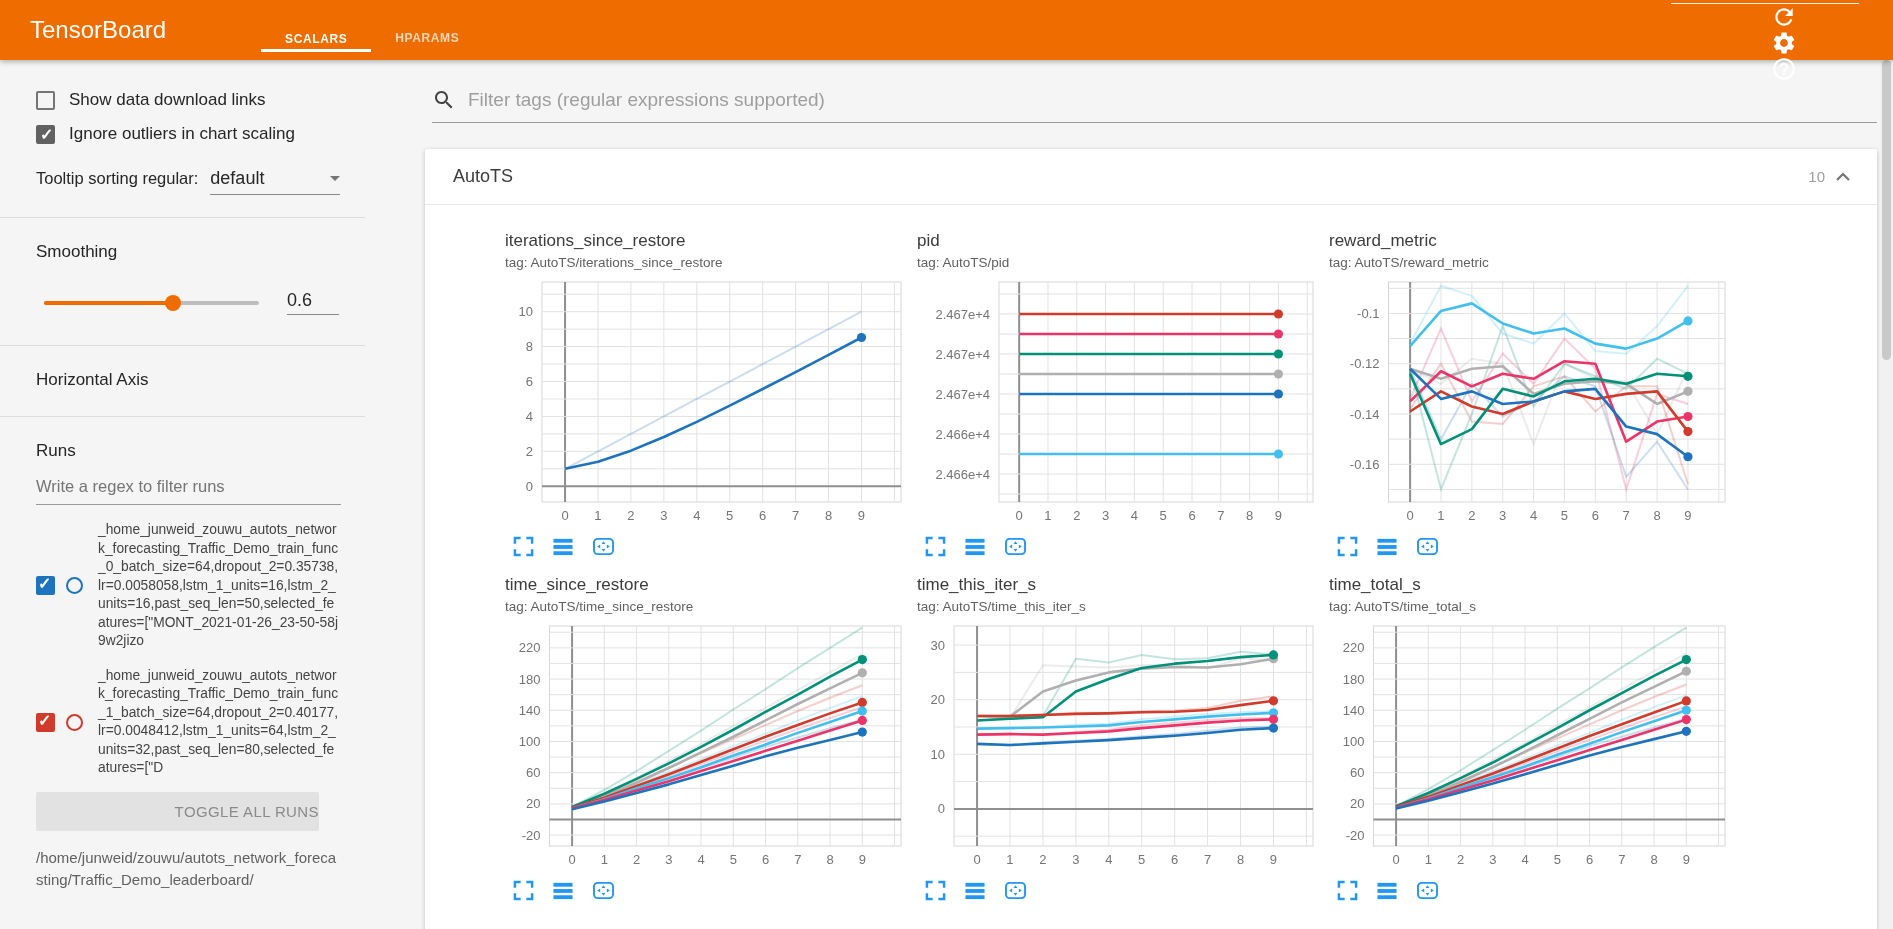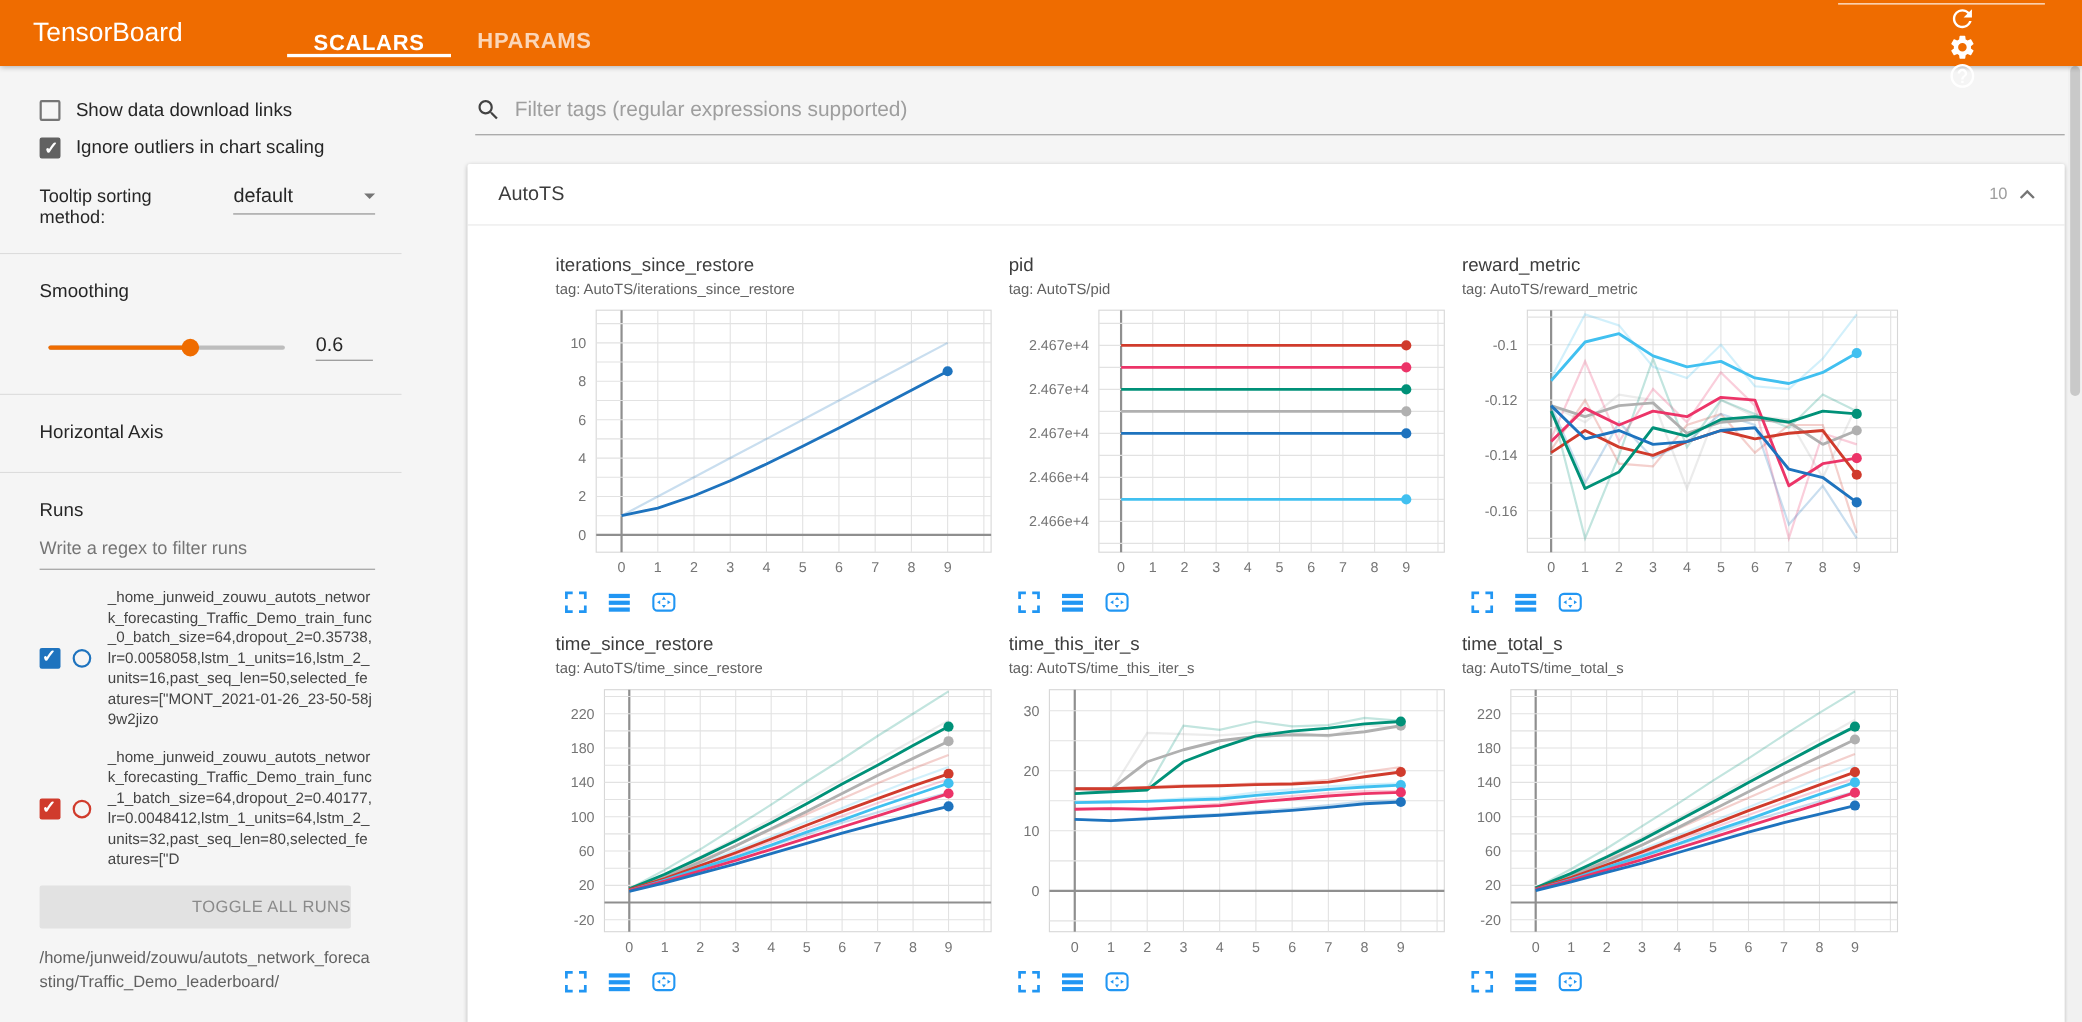--- a/index.html
+++ b/index.html
@@ -7,21 +7,21 @@
   body {
     width:1893px; height:929px; overflow:hidden;
     font-family:"Liberation Sans", sans-serif;
     background:#f5f5f5; position:relative;
   }
   
   .topbar{ position:absolute; top:0; left:0; right:0; height:60px; background:#ef6c00;
     display:flex; align-items:center; box-shadow:0 2px 5px rgba(0,0,0,.28); z-index:10;}
   .logo{ color:#fff; font-size:24px; font-weight:500; margin-left:30px; margin-right:95px;}
   .tab{ height:44px; line-height:60px; padding:0 24px; color:rgba(255,255,255,.72);
-    font-weight:bold; font-size:20px; letter-spacing:.6px; cursor:pointer;}
+    font-weight:bold; font-size:12px; letter-spacing:.6px; cursor:pointer;}
   .tab.active{ color:#fff; border-bottom:3px solid #fff; line-height:63px;}
   .topbar-right{ margin-left:auto; display:flex; align-items:center; margin-right:20px;flex-direction:column;}
   .status-select{ width:188px; display:flex; align-items:center; justify-content:space-between;
     border-bottom:1px solid rgba(255,255,255,.9); padding-bottom:7px; margin-right:14px;}
   .status-select span{ color:#fff; font-size:15px; letter-spacing:.3px;}
   .caret-white{ width:0; height:0; border-left:6px solid transparent; border-right:6px solid transparent;
     border-top:6px solid #fff;}
   .icon-btn{ margin-left:24px; display:flex; align-items:center; justify-content:center; cursor:pointer;}
   
   .sidebar{ position:absolute; top:60px; left:0; bottom:0; width:365px;
@@ -121,21 +121,21 @@
 <div class="sidebar">
   <div class="chk-row">
     <div class="chk-box" id="chk0"></div>
     <div class="chk-label">Show data download links</div>
   </div>
   <div class="chk-row">
     <div class="chk-box checked" id="chk1"></div>
     <div class="chk-label">Ignore outliers in chart scaling</div>
   </div>
   <div class="tooltip-row">
-    <div class="tooltip-label">Tooltip sorting method:</div>
+    <div class="tooltip-label">Tooltip sorting regular:</div>
     <div class="select-box">
       <span>default</span>
       <span class="caret-gray"></span>
     </div>
   </div>
   <div class="divider"></div>
   <div class="side-heading">Smoothing</div>
   <div class="slider-row">
     <div class="slider">
       <div class="slider-fill" id="slider-fill" style="width: 60%;"></div>

